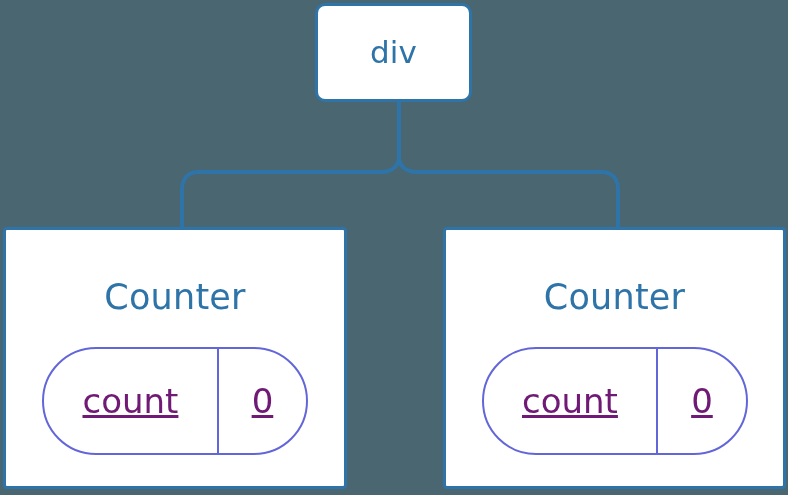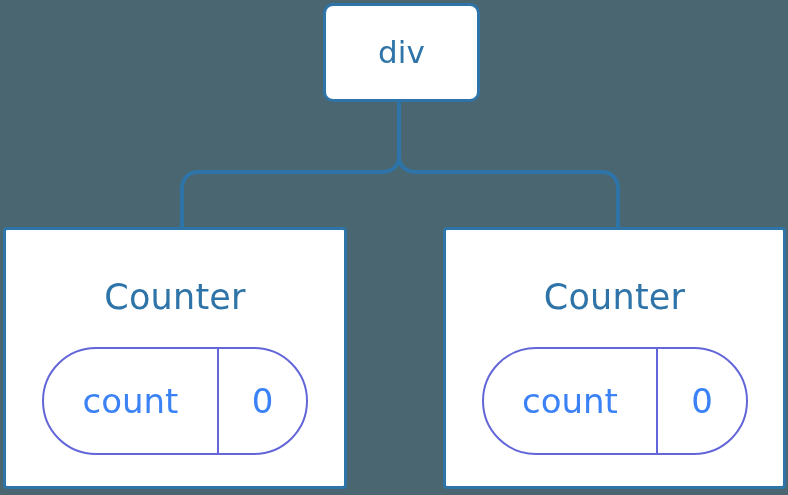--- a/index.html
+++ b/index.html
@@ -30,21 +30,21 @@
   
   .node {
     position: absolute;
     background: #ffffff;
     border: 3px solid #2e74a8;
     border-radius: 10px;
     box-sizing: border-box;
     z-index: 2;
   }
   #node-div {
-    left: 323px;
+    left: 315px;
     top: 3px;
     width: 157px;
     height: 99px;
     display: flex;
     align-items: center;
     justify-content: center;
   }
   .node-root-label {
     color: #2e74a8;
     font-size: 31px;
@@ -85,22 +85,23 @@
     box-sizing: border-box;
     display: flex;
     align-items: stretch;
     overflow: hidden;
   }
   .state-key,
   .state-value {
     display: flex;
     align-items: center;
     justify-content: center;
-    color: #3b82f6;
+    color: #701a75;
     line-height: 1;
+    text-decoration: underline;
   }
   .state-key {
     flex: 0 0 66%;
     border-right: 2px solid #6366d8;
     font-size: 34px;
   }
   .state-value {
     flex: 1 1 auto;
     font-size: 34px;
   }

